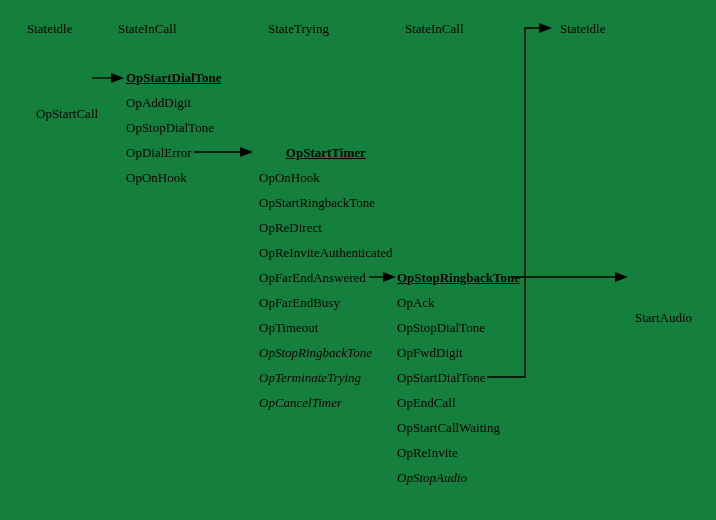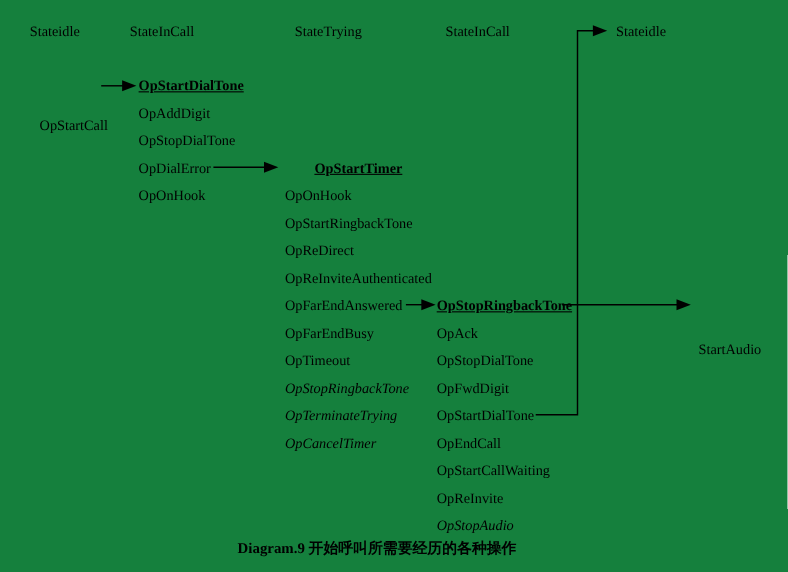--- a/index.html
+++ b/index.html
@@ -84,14 +84,13 @@
       <div class="op-item">OpAck</div>
       <div class="op-item">OpStopDialTone</div>
       <div class="op-item">OpFwdDigit</div>
       <div class="op-item">OpStartDialTone</div>
       <div class="op-item">OpEndCall</div>
       <div class="op-item">OpStartCallWaiting</div>
       <div class="op-item">OpReInvite</div>
       <div class="op-item italic">OpStopAudio</div>
     </div>
 
-  <div class="caption">Diagram.9 开始呼叫所需要经历的各种操作</div>
 </div>
 
 </body></html>

